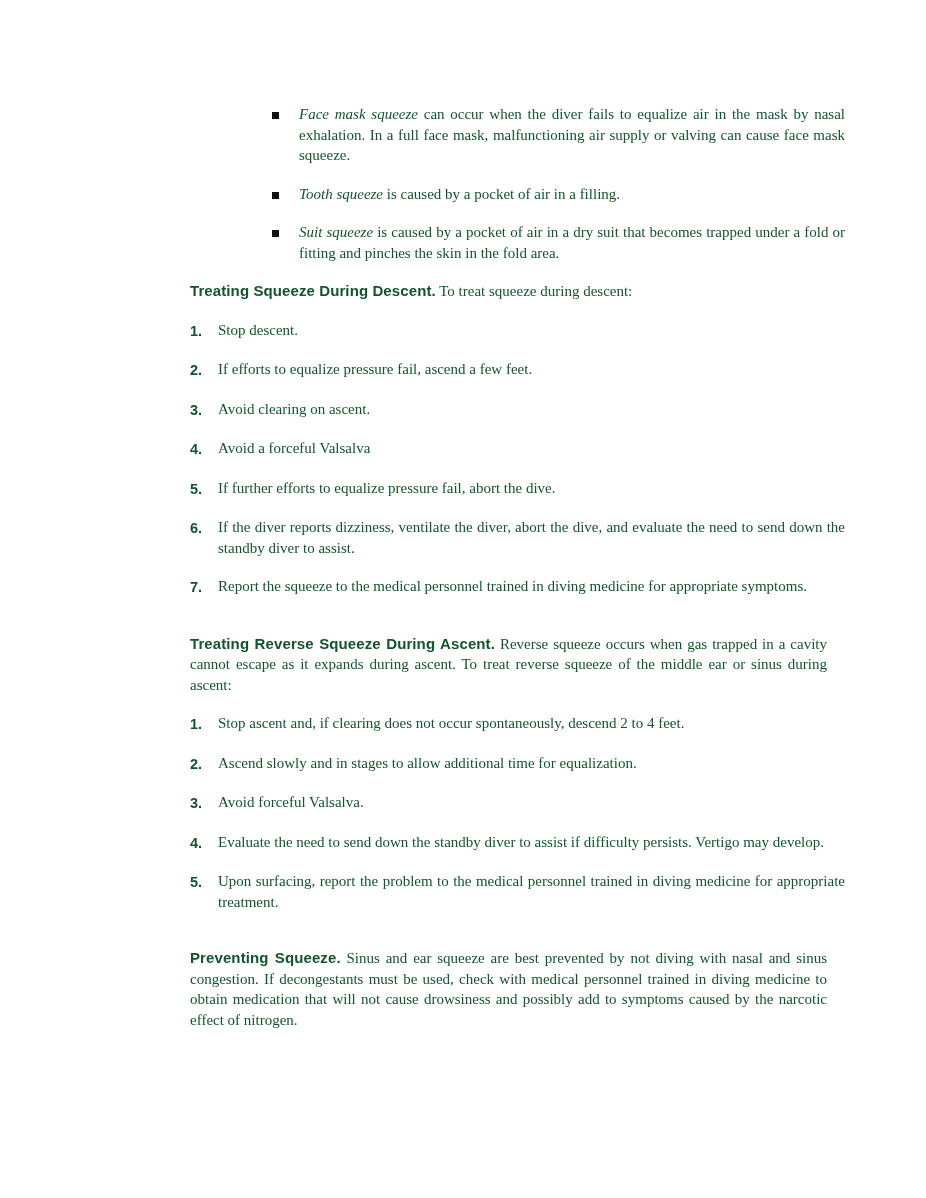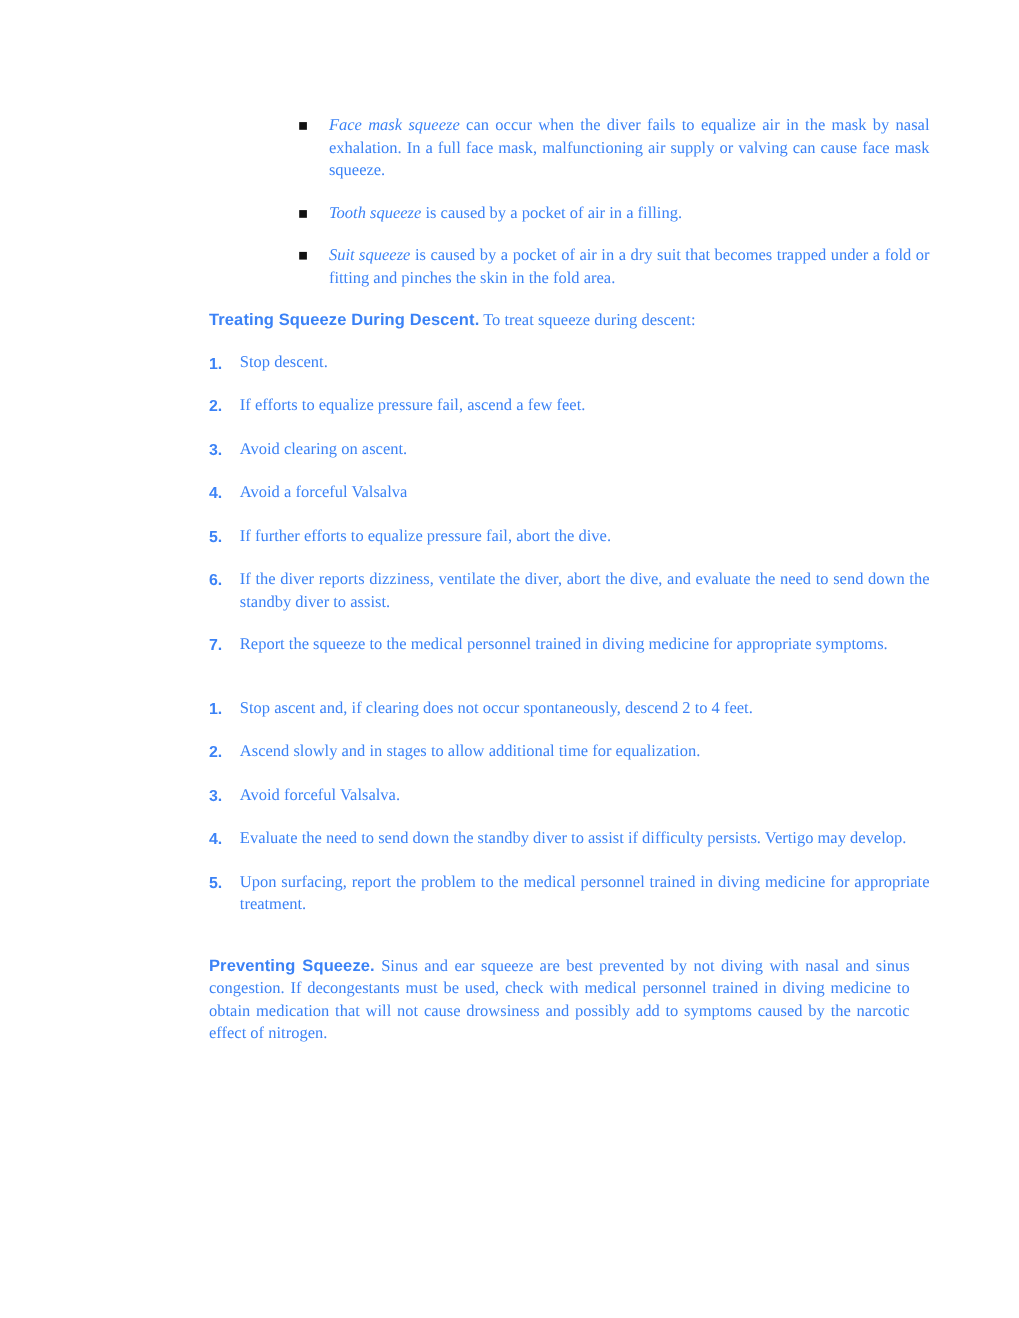--- a/index.html
+++ b/index.html
@@ -5,21 +5,21 @@
   html, body {
     margin: 0;
     padding: 0;
     background: #ffffff;
   }
   .page {
     position: relative;
     width: 926px;
     height: 1172px;
     background: #ffffff;
-    color: #3b82f6;
+    color: #14532d;
     font-family: "Liberation Serif", serif;
     font-size: 15px;
     line-height: 20.5px;
     overflow: hidden;
     text-decoration: underline;
   }
   .content {
     position: absolute;
     left: 190px;
     top: 0;
@@ -170,20 +170,21 @@
           <div class="oli">
               <span class="oli-num">7.</span>
               <p class="oli-text">Report the squeeze to the medical personnel trained in diving medicine for appropriate symptoms.</p>
             </div>
         </div>
       </div>
     </div>
 
     <div class="section">
       <div class="sec-body">
+        <p class="sec-intro"><span class="sec-heading">Treating Reverse Squeeze During Ascent.</span><span> Reverse squeeze occurs when gas trapped in a cavity cannot escape as it expands during ascent. To treat reverse squeeze of the middle ear or sinus during ascent:</span></p>
         <div class="olist">
           <div class="oli">
               <span class="oli-num">1.</span>
               <p class="oli-text">Stop ascent and, if clearing does not occur spontaneously, descend 2 to 4 feet.</p>
             </div>
           <div class="oli">
               <span class="oli-num">2.</span>
               <p class="oli-text">Ascend slowly and in stages to allow additional time for equalization.</p>
             </div>
           <div class="oli">

